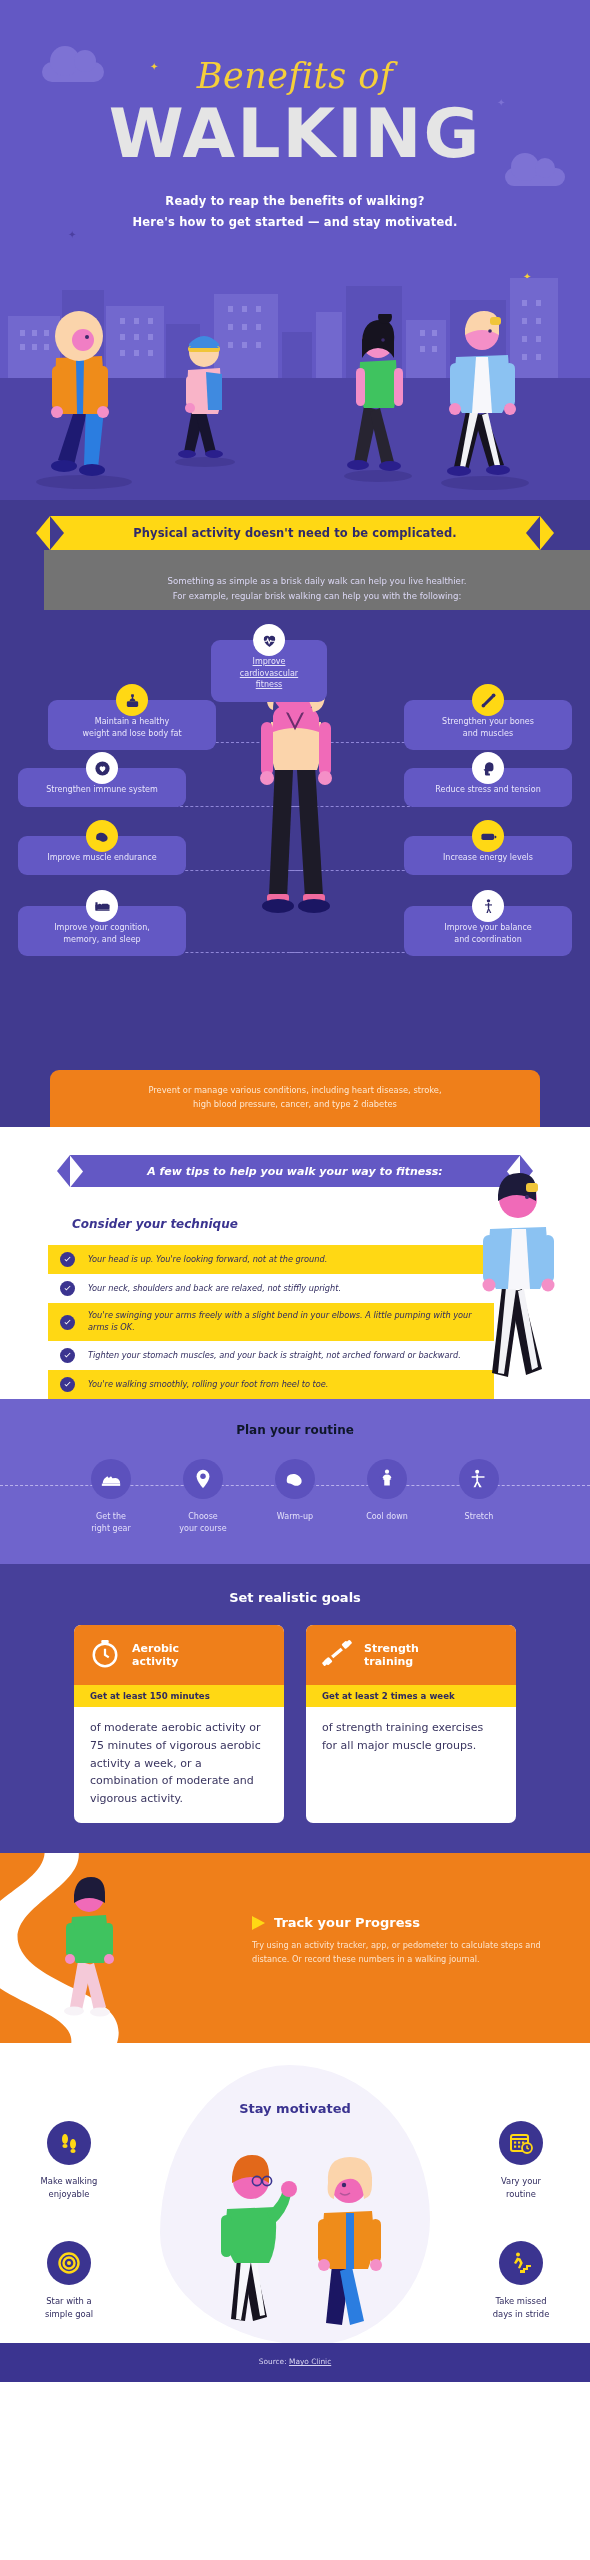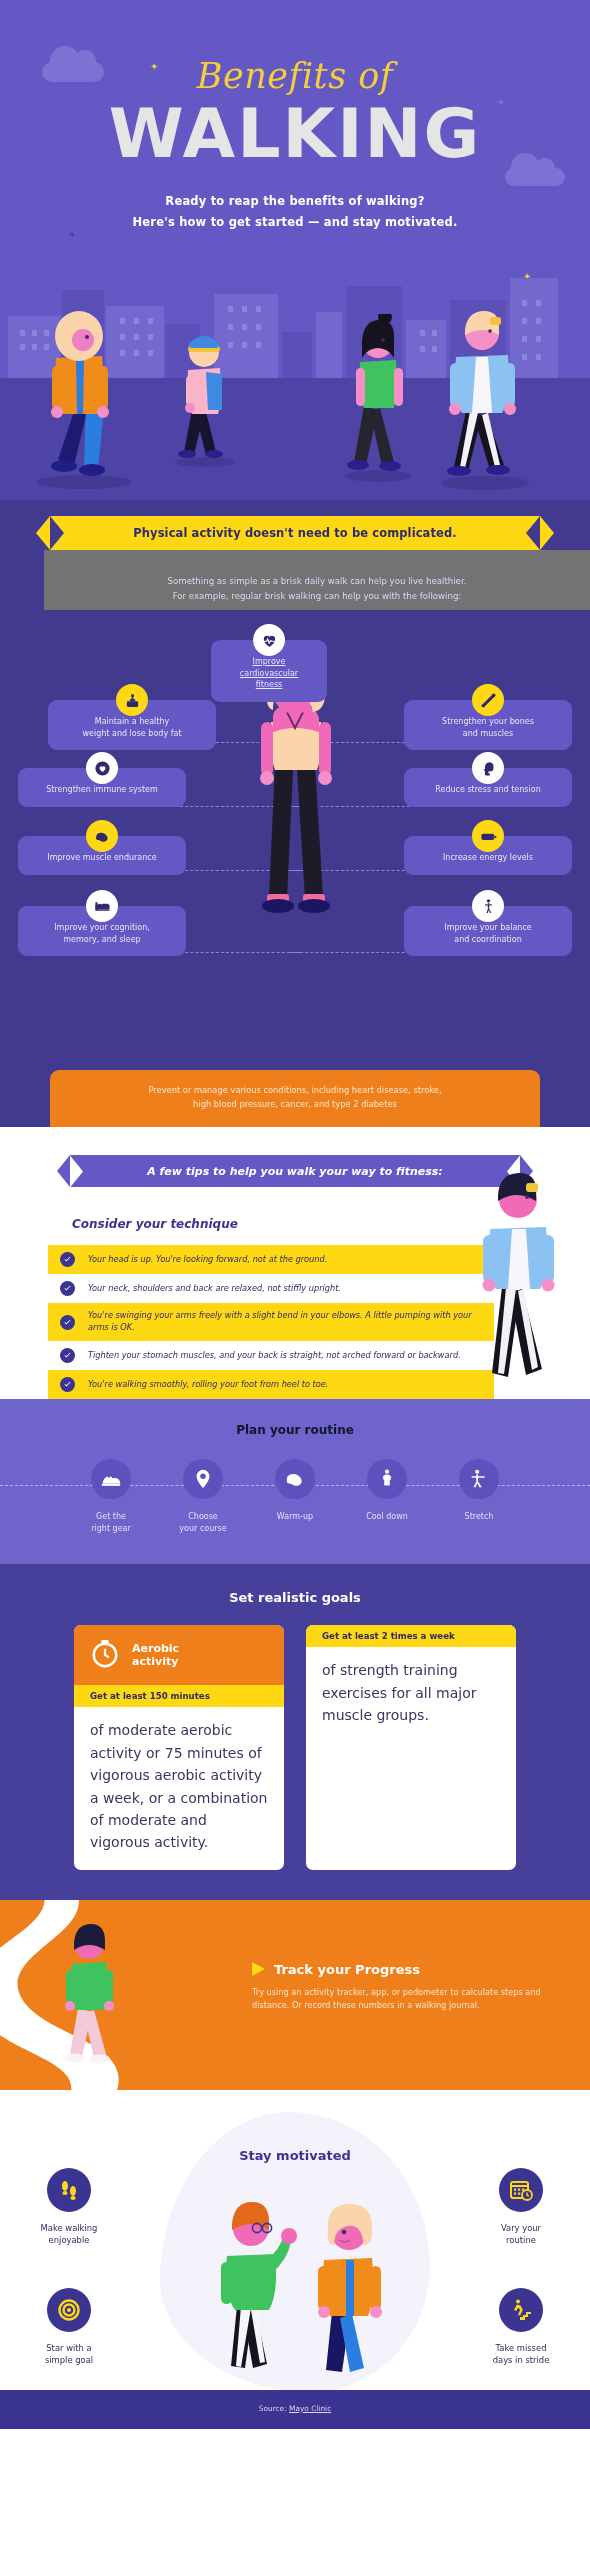--- a/index.html
+++ b/index.html
@@ -219,21 +219,21 @@
   .goals h3 { text-align: center; color: #fff; font-size: 13px; font-weight: bold; margin-bottom: 20px; }
   .goal-cards { display: flex; justify-content: center; gap: 22px; }
   .gcard { width: 210px; background: #ffffff; border-radius: 7px; overflow: hidden; }
   .gc-head {
     background: #ef7f1a; display: flex; align-items: center; gap: 12px;
     padding: 13px 16px;
   }
   .gc-head svg { width: 30px; height: 30px; fill: #ffffff; flex: 0 0 auto; }
   .gc-title { color: #fff; font-size: 11px; font-weight: bold; line-height: 1.25; }
   .gc-band { background: #ffd814; color: #2f2a5e; font-size: 8.6px; font-weight: bold; padding: 6px 16px; }
-  .gc-body { color: #3a3560; font-size: 14px; line-height: 1.6; padding: 12px 16px 16px; border-radius: 11px; }
+  .gc-body { color: #3a3560; font-size: 11px; line-height: 1.6; padding: 12px 16px 16px; border-radius: 11px; }
 
   
   .track { background: #ef7f1a; height: 190px; position: relative; overflow: hidden; }
   .track-path {
     position: absolute; left: -40px; top: -10px; width: 260px; height: 210px;
   }
   .track-text { position: absolute; left: 252px; top: 62px; width: 300px; }
   .track-title { color: #ffffff; font-size: 13px; font-weight: bold; display: flex; align-items: center; gap: 9px; }
   .flag { width: 0; height: 0; border-style: solid; border-width: 7px 0 7px 13px; border-color: transparent transparent transparent #ffd814; }
   .track-body { color: #fde3cb; font-size: 8.2px; line-height: 1.6; margin-top: 9px; }
@@ -699,20 +699,33 @@
                 <path d="M12 8.5v5l3 2" stroke="#ffffff" stroke-width="1.8" fill="none"></path>
               </svg>
           </span>
           <span class="gc-title" style="white-space:pre-line">Aerobic
 activity</span>
         </div>
         <div class="gc-band">Get at least 150 minutes</div>
         <div class="gc-body">of moderate aerobic activity or 75 minutes of vigorous aerobic activity a week, or a combination of moderate and vigorous activity.</div>
       </div>
       <div class="gcard">
+        <div class="gc-head">
+          <span>
+            <svg viewBox="0 0 24 24">
+                <rect x="7" y="10.6" width="10" height="2.8" transform="rotate(-40 12 12)"></rect>
+                <rect x="2.5" y="16" width="5" height="5" rx="1" transform="rotate(-40 5 18.5)"></rect>
+                <rect x="16.5" y="3" width="5" height="5" rx="1" transform="rotate(-40 19 5.5)"></rect>
+                <rect x="0.5" y="18.5" width="3.5" height="3.5" rx="1" transform="rotate(-40 2.2 20.2)"></rect>
+                <rect x="20" y="2" width="3.5" height="3.5" rx="1" transform="rotate(-40 21.7 3.7)"></rect>
+              </svg>
+          </span>
+          <span class="gc-title" style="white-space:pre-line">Strength
+training</span>
+        </div>
         <div class="gc-band">Get at least 2 times a week</div>
         <div class="gc-body">of strength training exercises for all major muscle groups.</div>
       </div>
     </div>
   </section>
 
   <section class="track">
     <svg class="track-path" viewBox="0 0 260 210">
       <path d="M110 -10 C 150 40, 40 60, 60 105 C 80 150, 190 150, 150 215 L 105 215 C 140 165, 20 165, 12 108 C 4 52, 112 40, 78 -10 Z" fill="#ffffff"></path>
     </svg>

